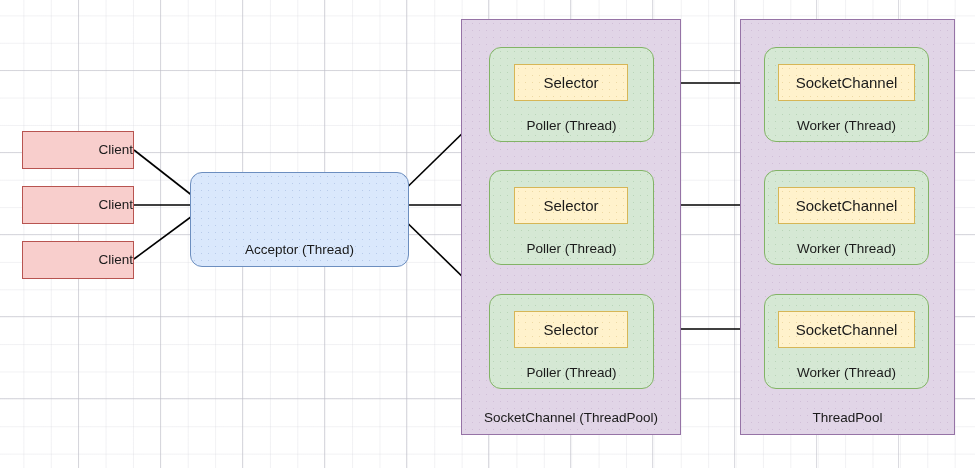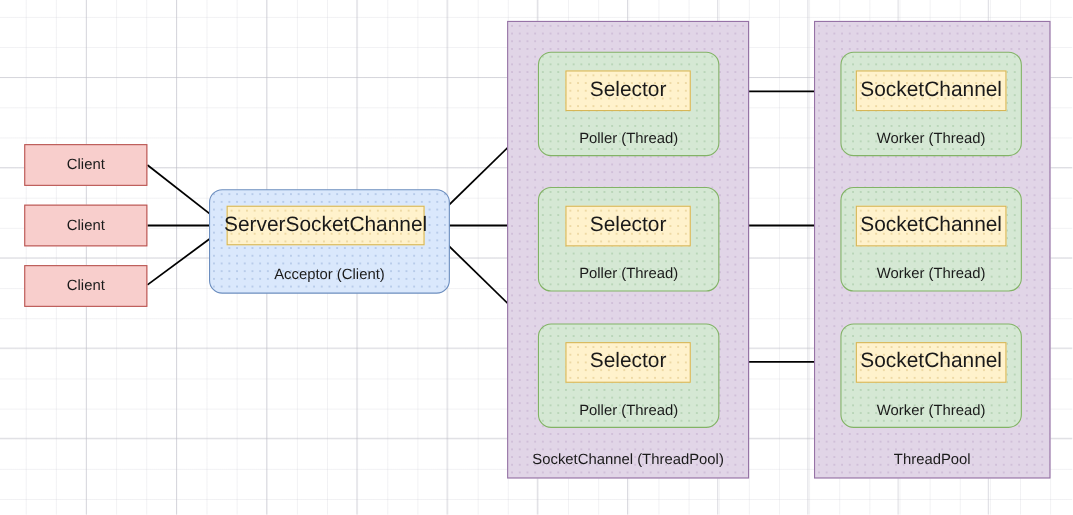--- a/index.html
+++ b/index.html
@@ -40,20 +40,21 @@
     line-height: 1.2;
     text-align: center;
     white-space: nowrap;
   }
 
   
   .client {
     background: #f8cecc;
     border: 1.5px solid #b85450;
     font-size: 13.5px;
+    justify-content: flex-end;
   }
 
   
   .acceptor-group {
     background-color: #dae8fc;
     background-image: radial-gradient(rgba(120,150,200,0.35) 0.7px, transparent 0.8px);
     background-size: 7px 7px;
     border: 1.5px solid #6c8ebf;
     border-radius: 12px;
     align-items: flex-end;
@@ -86,21 +87,21 @@
     padding-bottom: 8px;
     font-size: 13.5px;
   }
 
   
   .yellowbox {
     background-color: #fff2cc;
     background-image: radial-gradient(rgba(205,170,90,0.35) 0.7px, transparent 0.8px);
     background-size: 7px 7px;
     border: 1.5px solid #d6b656;
-    font-size: 19px;
+    font-size: 15px;
   }
 
   
   #edges {
     position: absolute;
     left: 0; top: 0;
     width: 975px;
     height: 468px;
     pointer-events: none;
   }
@@ -139,24 +140,21 @@
     <span>Client</span>
   </div>
   <div class="node client" style="left:22px; top:186px; width:112px; height:38px;">
     <span>Client</span>
   </div>
   <div class="node client" style="left:22px; top:241px; width:112px; height:38px;">
     <span>Client</span>
   </div>
 
   <div class="node acceptor-group" style="left:190px; top:172px; width:219px; height:95px;">
-    <span>Acceptor (Client)</span>
-  </div>
-  <div class="node yellowbox" style="left:206px; top:187px; width:180px; height:36px;">
-    <span>ServerSocketChannel</span>
+    <span>Acceptor (Thread)</span>
   </div>
 
   <div class="node pool-group" style="left:461px; top:19px; width:220px; height:416px;">
     <span>SocketChannel (ThreadPool)</span>
   </div>
 
   <div class="node thread-group" style="left:489px; top:47px; width:165px; height:95px;">
     <span>Poller (Thread)</span>
   </div>
   <div class="node yellowbox" style="left:514px; top:64px; width:114px; height:37px;">

